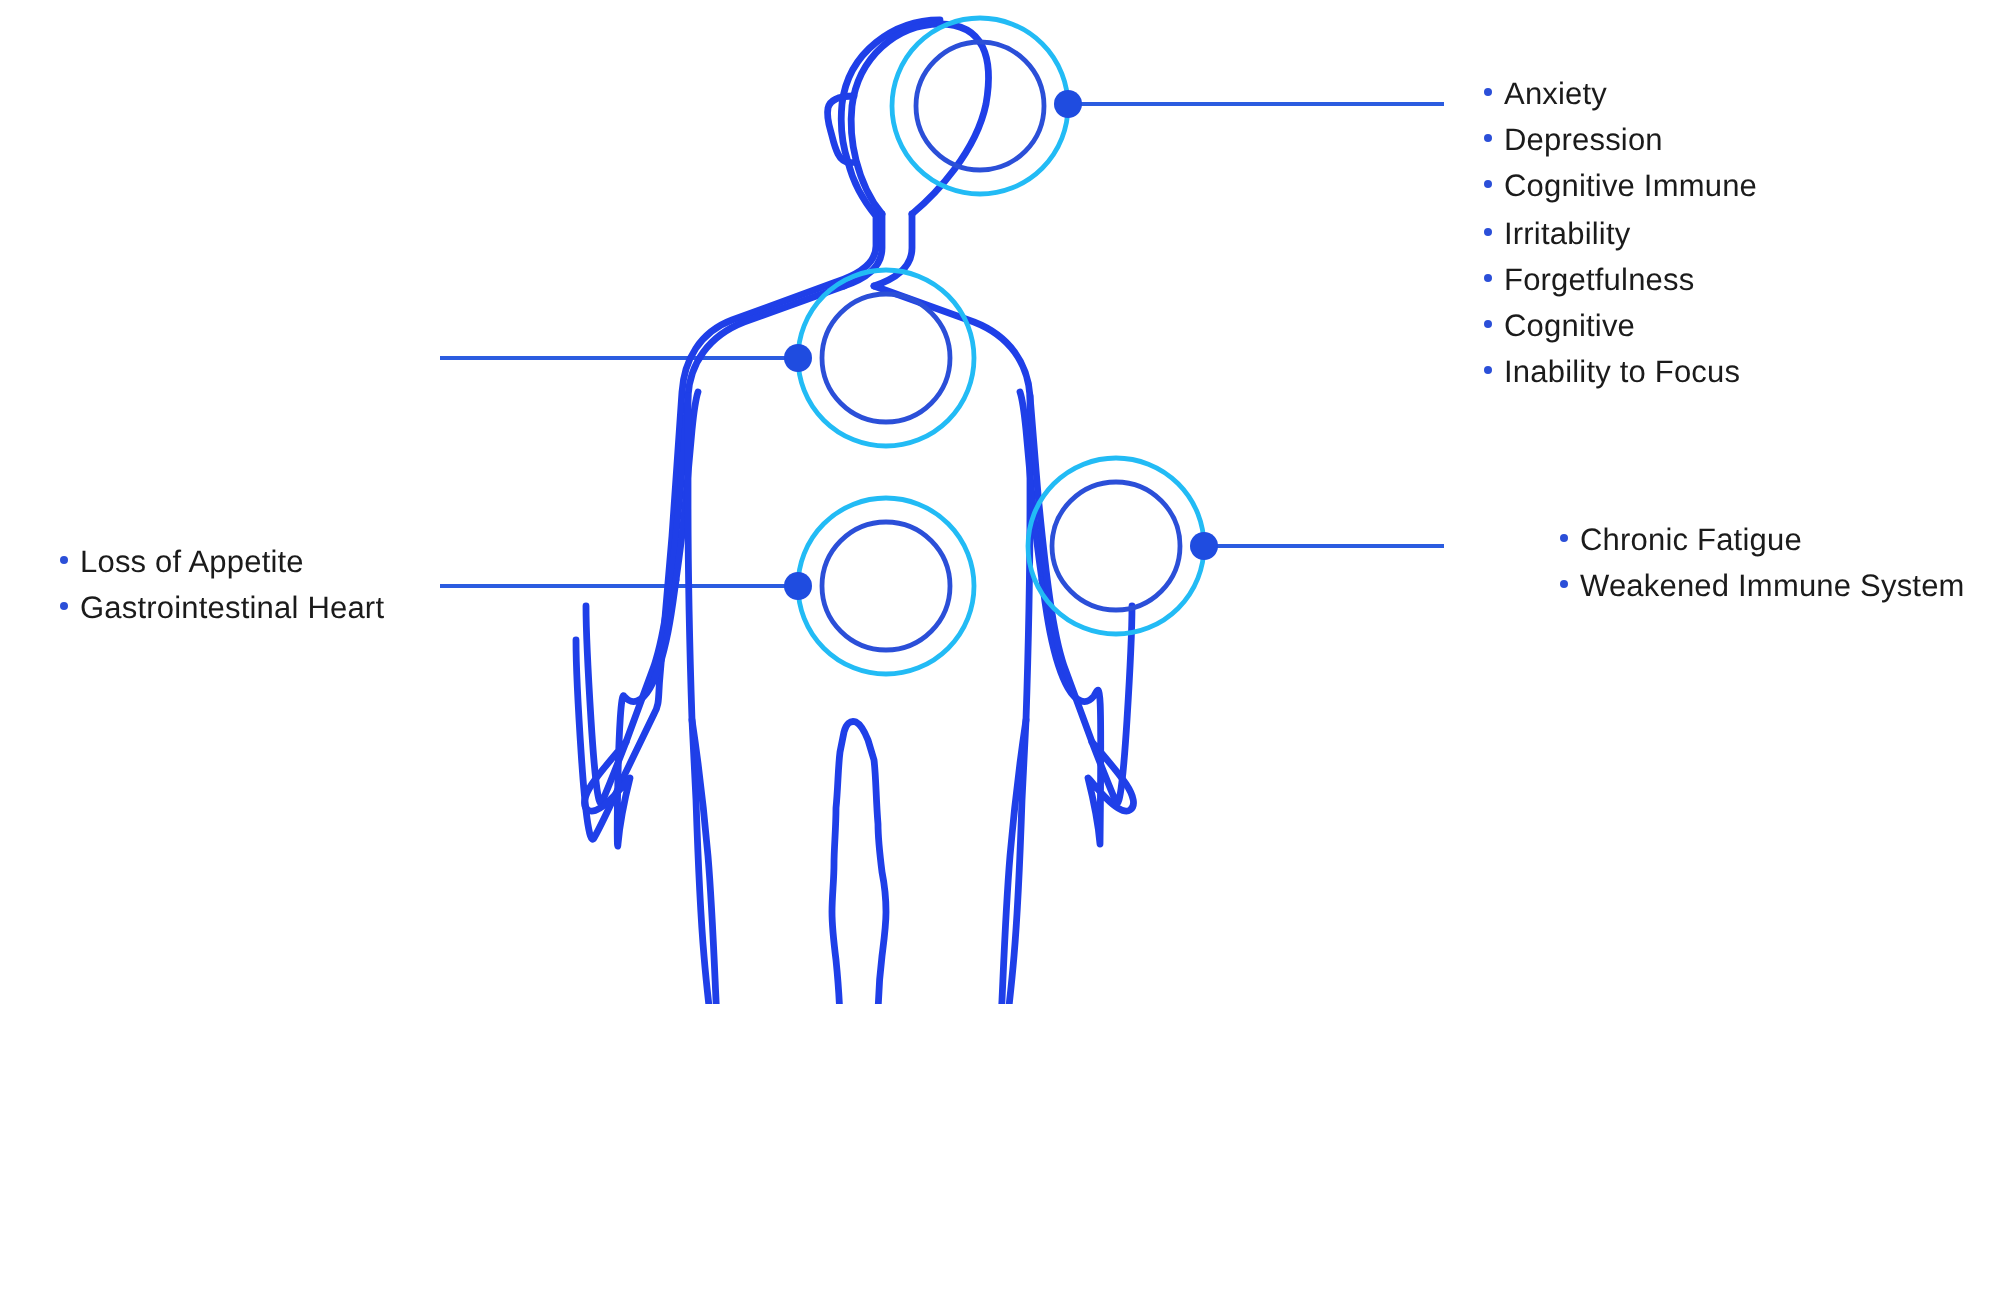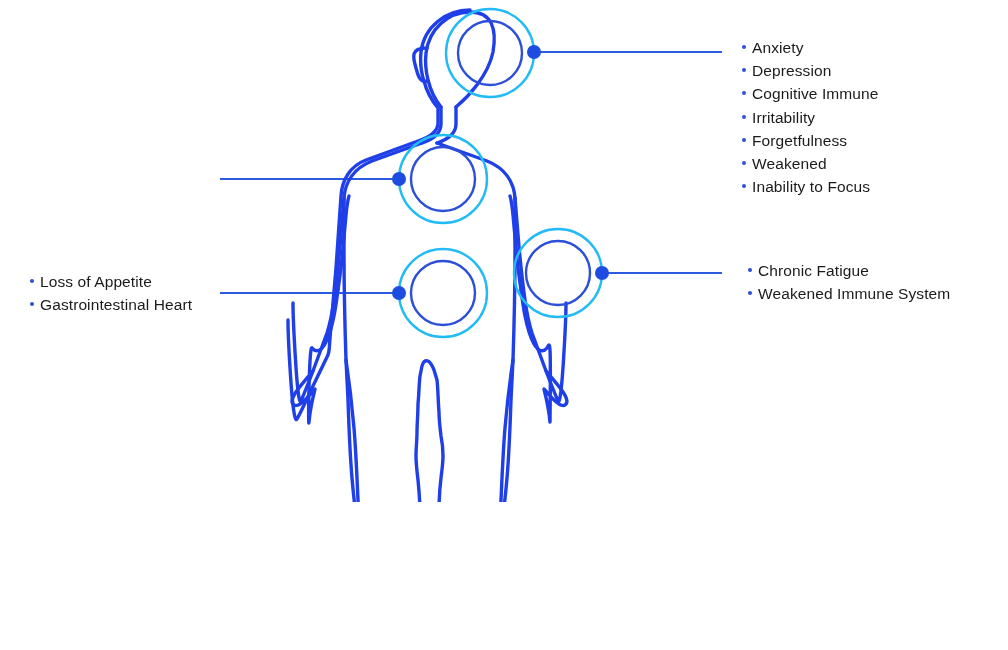--- a/index.html
+++ b/index.html
@@ -45,21 +45,21 @@
     width: 4px;
     height: 4px;
     border-radius: 50%;
     background: #2b4fd8;
     margin-right: 6px;
     position: relative;
     top: -4px;
     flex: 0 0 auto;
   }
   #list-mental   { left: 742px; top: 36px; }
-  #list-systemic { left: 748px; top: 259px; text-align: right; }
+  #list-systemic { left: 780px; top: 259px; text-align: right; }
   #list-cardio   { left: 30px;  top: 147px; }
   #list-digest   { left: 30px;  top: 270px; }
 </style>
 </head>
 <body>
 
 <div id="stage">
 
   <svg id="diagram-svg" viewBox="0 0 1008 650">
 
@@ -307,21 +307,21 @@
       <li>
         <span class="bullet"></span>
         <span>Irritability</span>
       </li>
       <li>
         <span class="bullet"></span>
         <span>Forgetfulness</span>
       </li>
       <li>
         <span class="bullet"></span>
-        <span>Weakened</span>
+        <span>Cognitive</span>
       </li>
       <li>
         <span class="bullet"></span>
         <span>Inability to Focus</span>
       </li>
     </ul>
 
   <ul class="sym-list" id="list-systemic">
       <li>
         <span class="bullet"></span>

